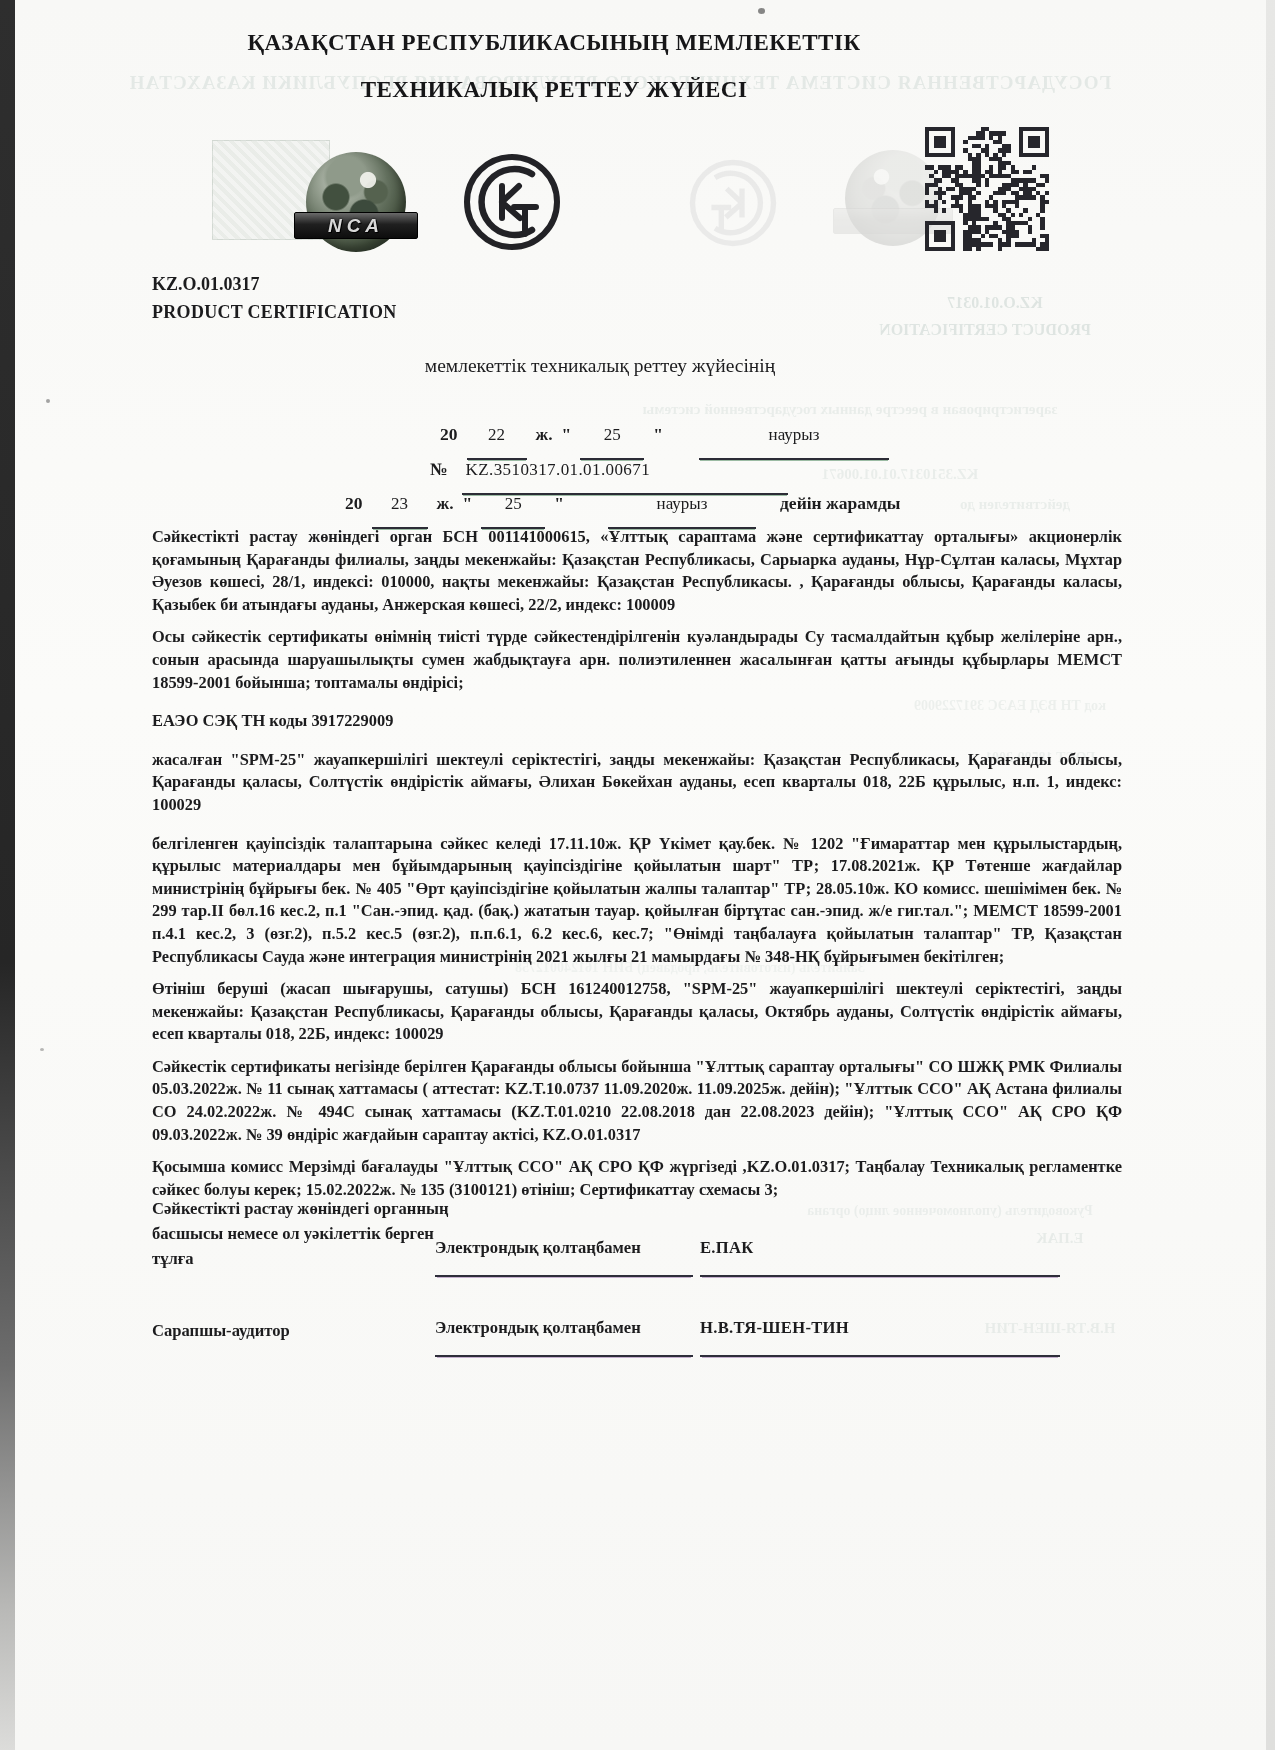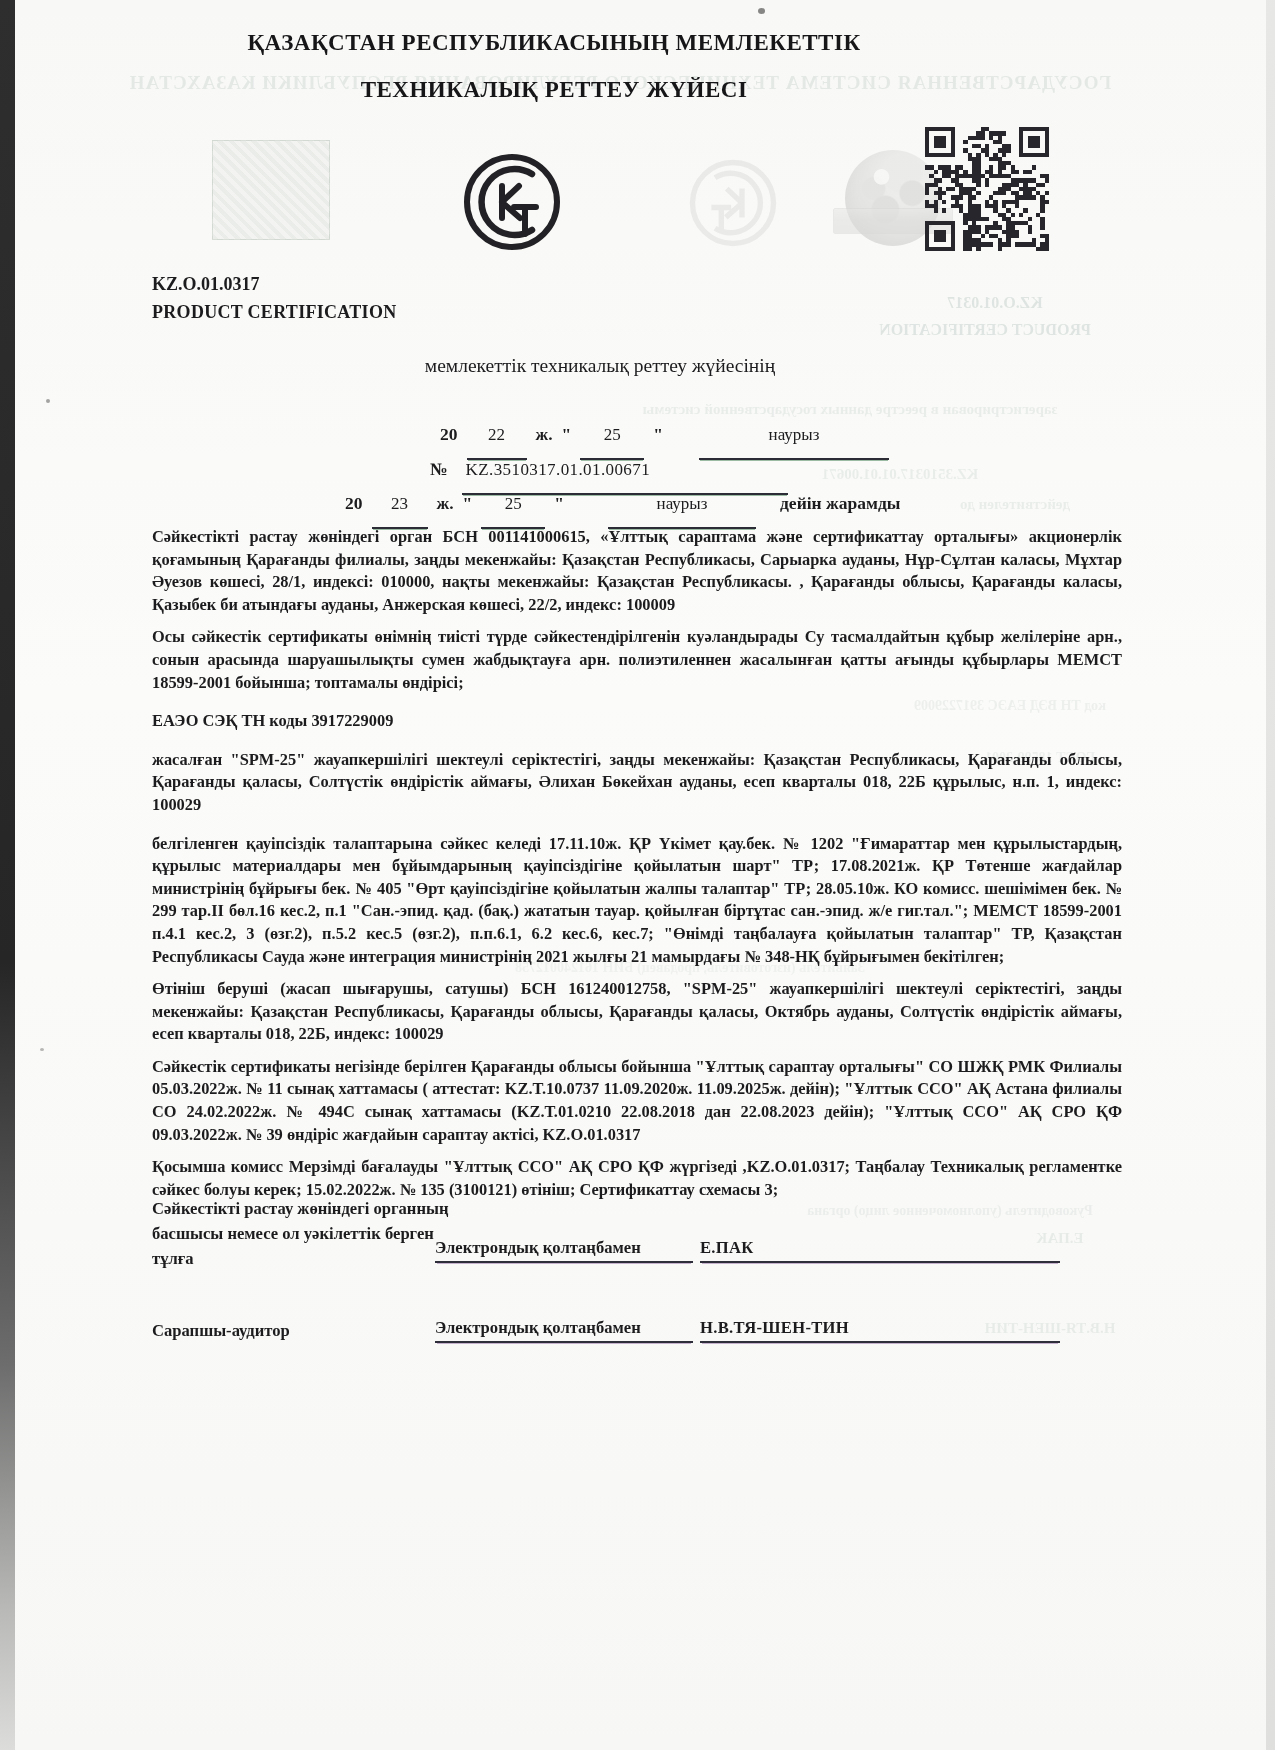--- a/index.html
+++ b/index.html
@@ -72,21 +72,21 @@
   .valid-suffix{margin-left:15px; font-size:18px;}
   
   .body{position:absolute; left:152px; top:526px; width:970px;
         font-size:16.4px; line-height:22.6px; text-align:justify;}
   .body p{margin:0 0 10px 0;font-weight:bold;}
   .body p.gap{margin-bottom:16px;}
   .body b::after{content:" ";}
   
   .sig-label{position:absolute; left:152px; font-weight:bold; font-size:16.6px; line-height:25px; width:305px;}
   .sig-cell{position:absolute; font-weight:bold; font-size:16.6px;
-            border-bottom:2.5px solid #2e2e3a; padding-bottom:3px;
+            border-bottom:2.5px solid #2e2e3a; padding-bottom:17px;
             box-shadow:0 3px 0 -2px rgba(100,40,130,.35);}
   .sig1-label{top:1196px;}
   .sig2-label{top:1318px;}
   .sig-method{left:435px; width:258px;}
   .sig-name{left:700px; width:360px; letter-spacing:.3px;}
   .sig-row1{top:1238px;}
   .sig-row2{top:1318px;}
   .speck{position:absolute; background:#3a3a3a; border-radius:50%;}
 </style>
 </head>
@@ -108,20 +108,23 @@
   <div class="ghost" style="left:280px; top:960px; width:820px; font-size:14px; opacity:.07;">Заявитель (изготовитель, продавец) БИН 161240012758</div>
   <div class="ghost" style="left:760px; top:1203px; width:380px; font-size:14px; opacity:.09;">Руководитель (уполномоченное лицо) органа</div>
   <div class="ghost" style="left:1000px; top:1230px; width:120px; font-size:15px; opacity:.11;">Е.ПАК</div>
   <div class="ghost" style="left:940px; top:1320px; width:220px; font-size:15px; opacity:.10;">Н.В.ТЯ-ШЕН-ТИН</div>
 
   <div class="hdr hdr2">ТЕХНИКАЛЫҚ РЕТТЕУ ЖҮЙЕСІ</div>
   <div class="hdr hdr1">ҚАЗАҚСТАН РЕСПУБЛИКАСЫНЫҢ МЕМЛЕКЕТТІК</div>
 
   <div class="sticker"></div>
 
+  <div class="globe globe-main">
+    <div class="banner">NCA</div>
+  </div>
 
   <div class="kzmark">
     <svg viewBox="0 0 100 100">
       <circle cx="50" cy="50" r="45" fill="none" stroke="#222226" stroke-width="6"></circle>
       <path d="M 70 22 A 33 33 0 1 0 70 78" fill="none" stroke="#222226" stroke-width="6.5" stroke-linecap="round"></path>
       <path d="M40 34 V66 M40 50 L57 34 M42 52 L58 66" fill="none" stroke="#222226" stroke-width="6" stroke-linecap="round" stroke-linejoin="round"></path>
       <path d="M52 55 H74 M63 55 V82" fill="none" stroke="#222226" stroke-width="6" stroke-linecap="round"></path>
     </svg>
   </div>
 

